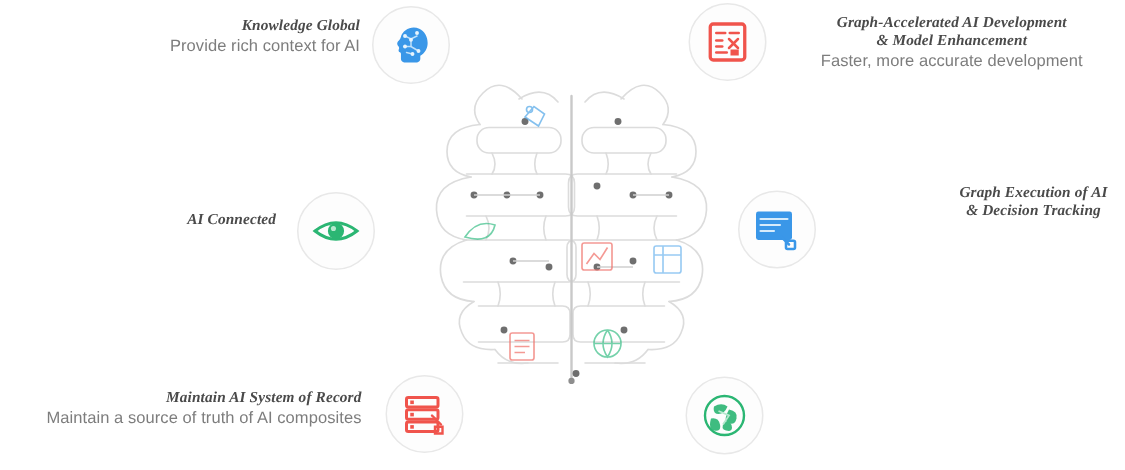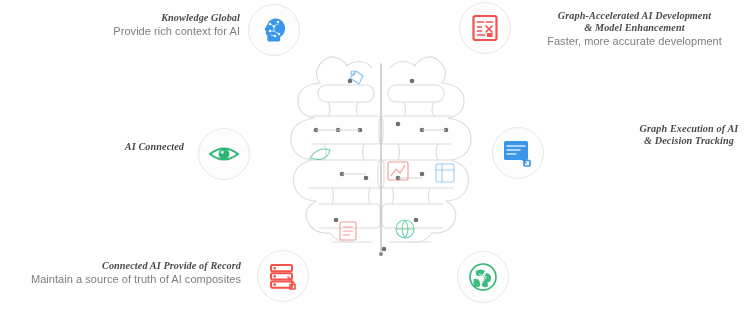--- a/index.html
+++ b/index.html
@@ -252,21 +252,21 @@
         <rect x="22" y="22.5" width="6" height="5.5" rx="1"></rect>
       </g>
     </svg>
   </div>
   <div class="feature-text align-left" style="left:562px; top:123px; width:184px;margin-left:35px;">
     <div class="feature-title">Graph Execution of AI
 &amp; Decision Tracking</div>
   </div>
 
   <div class="feature-text align-right" style="left:8px; top:260px; width:233px;">
-    <div class="feature-title">Connected AI Provide of Record</div>
+    <div class="feature-title">Maintain AI System of Record</div>
     <div class="feature-desc">Maintain a source of truth of AI composites</div>
   </div>
   <div class="icon-badge" style="left:257px; top:250px;">
     <span class="ring"></span>
     <svg width="30" height="30" viewBox="0 0 30 30">
       <g fill="none" stroke="#f0544c" stroke-width="2">
         <rect x="3" y="4" width="21" height="6.3" rx="1.2"></rect>
         <rect x="3" y="12.2" width="21" height="6.3" rx="1.2"></rect>
         <rect x="3" y="20.4" width="21" height="6.3" rx="1.2"></rect>
       </g>

